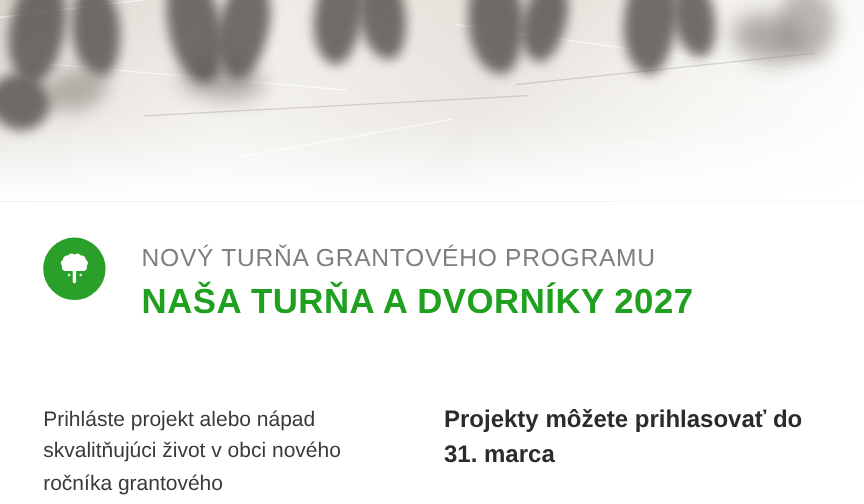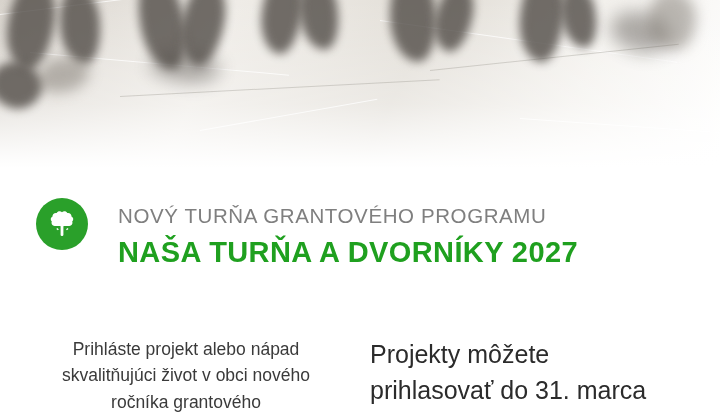--- a/index.html
+++ b/index.html
@@ -107,28 +107,27 @@
     width: 660px;
     display: flex;
     gap: 34px;
   }
   .col-left {
     width: 300px;
     font-size: 17.5px;
     line-height: 1.5;
     color: #3a3a3a;
     font-weight: 400;
-    text-align: center;
   }
   .col-right {
     width: 300px;
-    font-size: 25px;
+    font-size: 20px;
     line-height: 1.45;
     color: #2b2b2b;
-    font-weight: normal;
+    font-weight: bold;
   }
   .col-left p, .col-right p { margin: 0; }
 </style>
 </head>
 <body>
 
 <div class="poster">
 
   <div class="photo">
     <div class="photo-base"></div>

